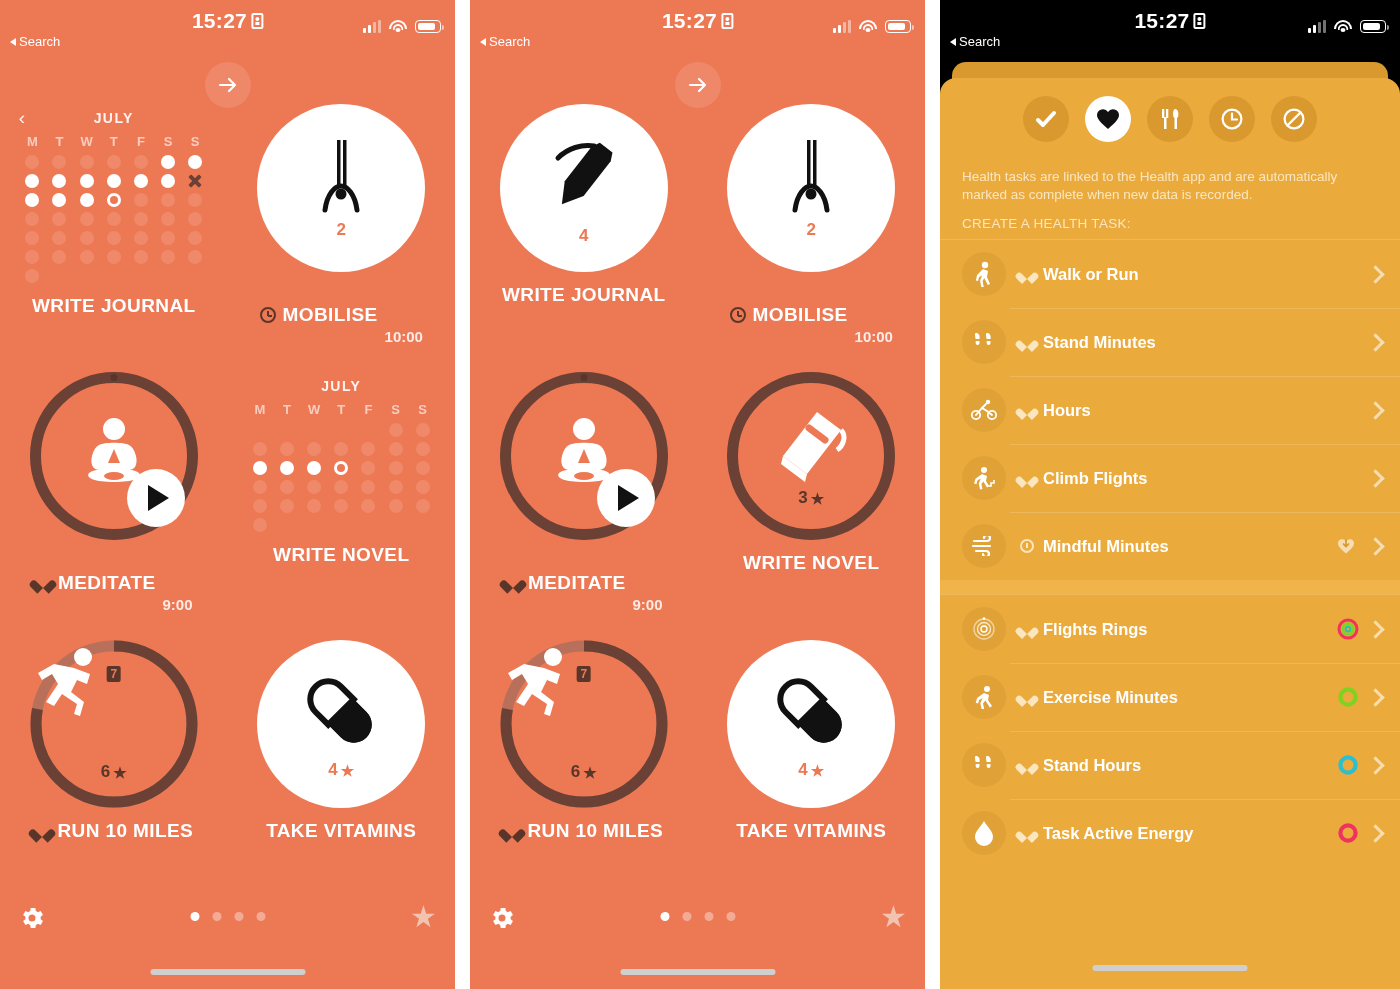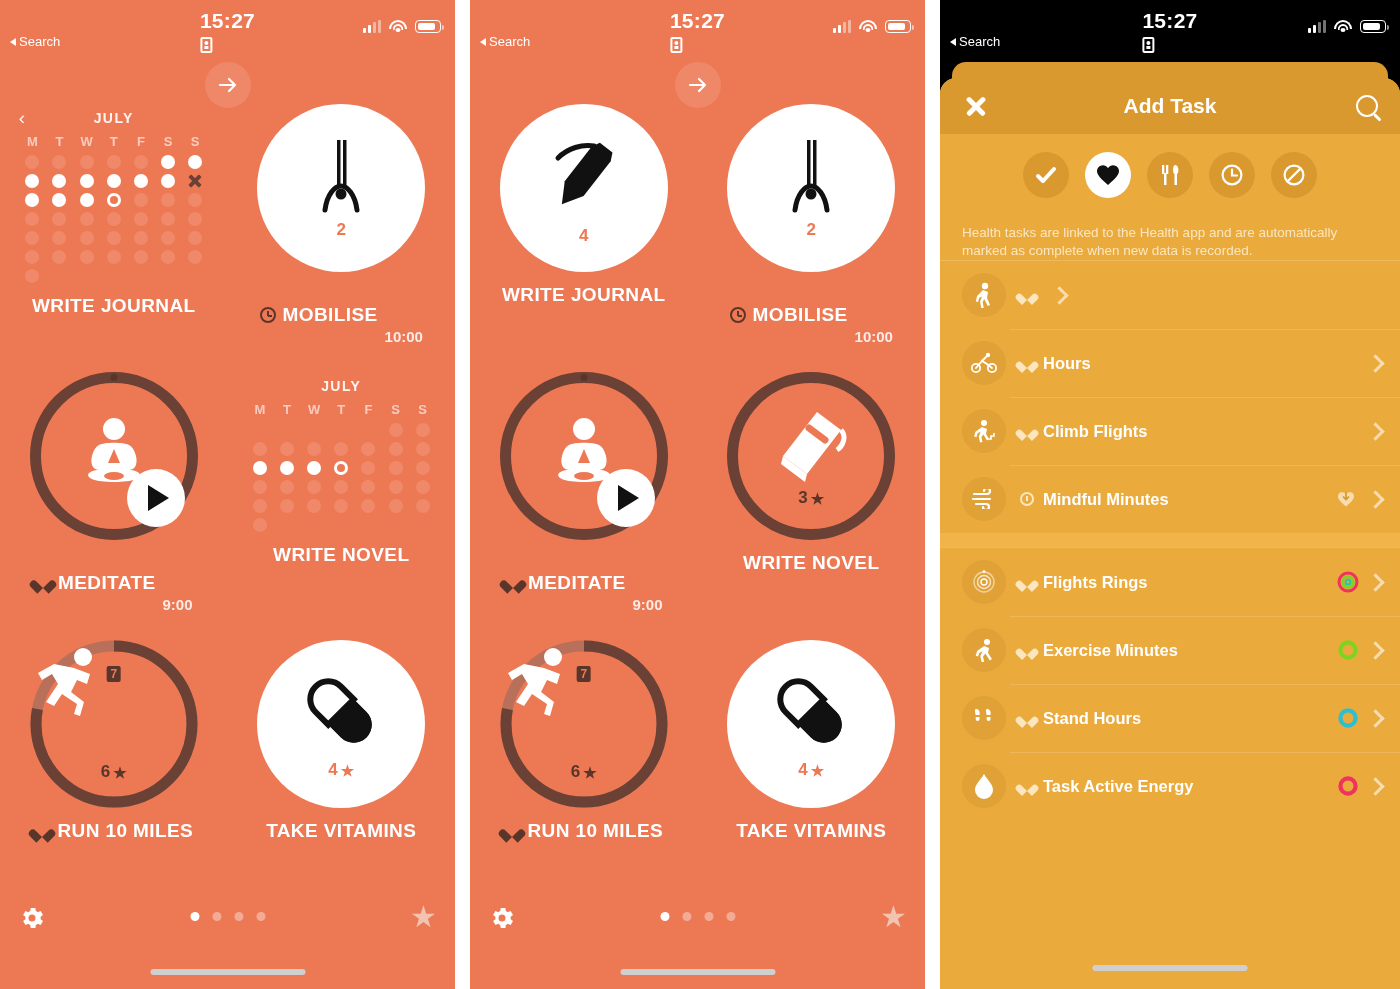--- a/index.html
+++ b/index.html
@@ -17,21 +17,21 @@
   .gap { width:15px; background:#ffffff; }
   .p2 { width:455px; background:#ED7854; }
   .gap2 { width:15px; background:#ffffff; }
   .p3 { width:460px; background:#000000; }
 
   
   .statusbar { position:relative; height:54px; width:100%; }
   .sb-time {
     position:absolute; left:50%; transform:translateX(-50%);
     top:9px; font-size:21px; font-weight:bold; color:#fff;
-    letter-spacing:0.3px; display:flex; gap:4px;flex-direction:column;
+    letter-spacing:0.3px; display:flex; align-items:center; gap:4px;
   }
   .sb-lock {
     display:inline-block; width:12px; height:16px; border:2px solid #fff;
     border-radius:2px; position:relative;
   }
   .sb-lock::after{
     content:""; position:absolute; left:2px; top:2px; width:4px; height:4px;
     background:#fff; border-radius:50%;
   }
   .sb-lock::before{
@@ -704,25 +704,20 @@
           </span>
         <span class="batt">
             <i></i>
           </span>
       </div>
     </div>
 
     <div class="sheet-back"></div>
 
     <div class="sheet">
-      <div class="sheet-head">
-        <span class="x-btn"></span>
-        <span class="sheet-title">Add Task</span>
-        <span class="srch"></span>
-      </div>
 
       <div class="cats">
         <div class="cat">
           <svg width="24" height="24" viewBox="0 0 24 24">
               <path d="M4 13l5 5L20 6" stroke="#fff" stroke-width="4" fill="none" stroke-linecap="round" stroke-linejoin="round"></path>
             </svg>
         </div>
         <div class="cat sel">
           <svg width="24" height="22" viewBox="0 0 24 22">
               <path d="M12 21C5 15 1 11 1 7a6 6 0 0 1 11-3 6 6 0 0 1 11 3c0 4-4 8-11 14Z" fill="#111"></path>
@@ -744,33 +739,48 @@
         </div>
         <div class="cat">
           <svg width="24" height="24" viewBox="0 0 24 24">
               <circle cx="12" cy="12" r="9.4" stroke="#fff" stroke-width="2.2" fill="none"></circle>
               <path d="M5.6 18.4 18.4 5.6" stroke="#fff" stroke-width="2.2" stroke-linecap="round"></path>
             </svg>
         </div>
       </div>
 
       <div class="blurb">Health tasks are linked to the Health app and are automatically marked as complete when new data is recorded.</div>
+      <div class="section-lbl">CREATE A HEALTH TASK:</div>
 
       <div class="rows">
         <div class="trow">
           <span class="tico">
             <svg width="24" height="26" viewBox="0 0 24 26">
                 <circle cx="13" cy="4" r="3.2" fill="#fff"></circle>
                 <path d="M11 8 l5 2 -1 6 3 7 -2.2 1 -3.6-7 -1.5 3 1 6 -2.4 .5 -1.2-7 2-5 -3 1.5 -1 4 -2.3-.6 1.3-5.5Z" fill="#fff"></path>
               </svg>
           </span>
           <span class="theart"></span>
+          <span class="tlabel">Walk or Run</span>
           <span class="chev"></span>
         </div>
 
+        <div class="trow">
+          <span class="tico">
+            <svg width="24" height="24" viewBox="0 0 24 24">
+              <path d="M4 3 c3 0 4 2.5 3.6 6 L3.6 9 C3 5.5 2.5 3 4 3Z" fill="#fff"></path>
+              <path d="M3.8 11 h3.6 c.6 2.8 -.4 4 -1.8 4 s-2.4 -1.2 -1.8 -4Z" fill="#fff"></path>
+              <path d="M15 3 c3 0 4 2.5 3.6 6 L14.6 9 C14 5.5 13.5 3 15 3Z" fill="#fff"></path>
+              <path d="M14.8 11 h3.6 c.6 2.8 -.4 4 -1.8 4 s-2.4 -1.2 -1.8 -4Z" fill="#fff"></path>
+            </svg>
+          </span>
+          <span class="theart"></span>
+          <span class="tlabel">Stand Minutes</span>
+          <span class="chev"></span>
+        </div>
 
         <div class="trow">
           <span class="tico">
             <svg width="26" height="22" viewBox="0 0 26 22">
               <circle cx="5" cy="16" r="4.2" stroke="#fff" stroke-width="1.8" fill="none"></circle>
               <circle cx="21" cy="16" r="4.2" stroke="#fff" stroke-width="1.8" fill="none"></circle>
               <circle cx="17" cy="3" r="2.2" fill="#fff"></circle>
               <path d="M5 16 L11 9 L16 12 L21 16" stroke="#fff" stroke-width="1.9" fill="none" stroke-linecap="round"></path>
               <path d="M11 9 L15 5" stroke="#fff" stroke-width="1.9" stroke-linecap="round"></path>
             </svg>

